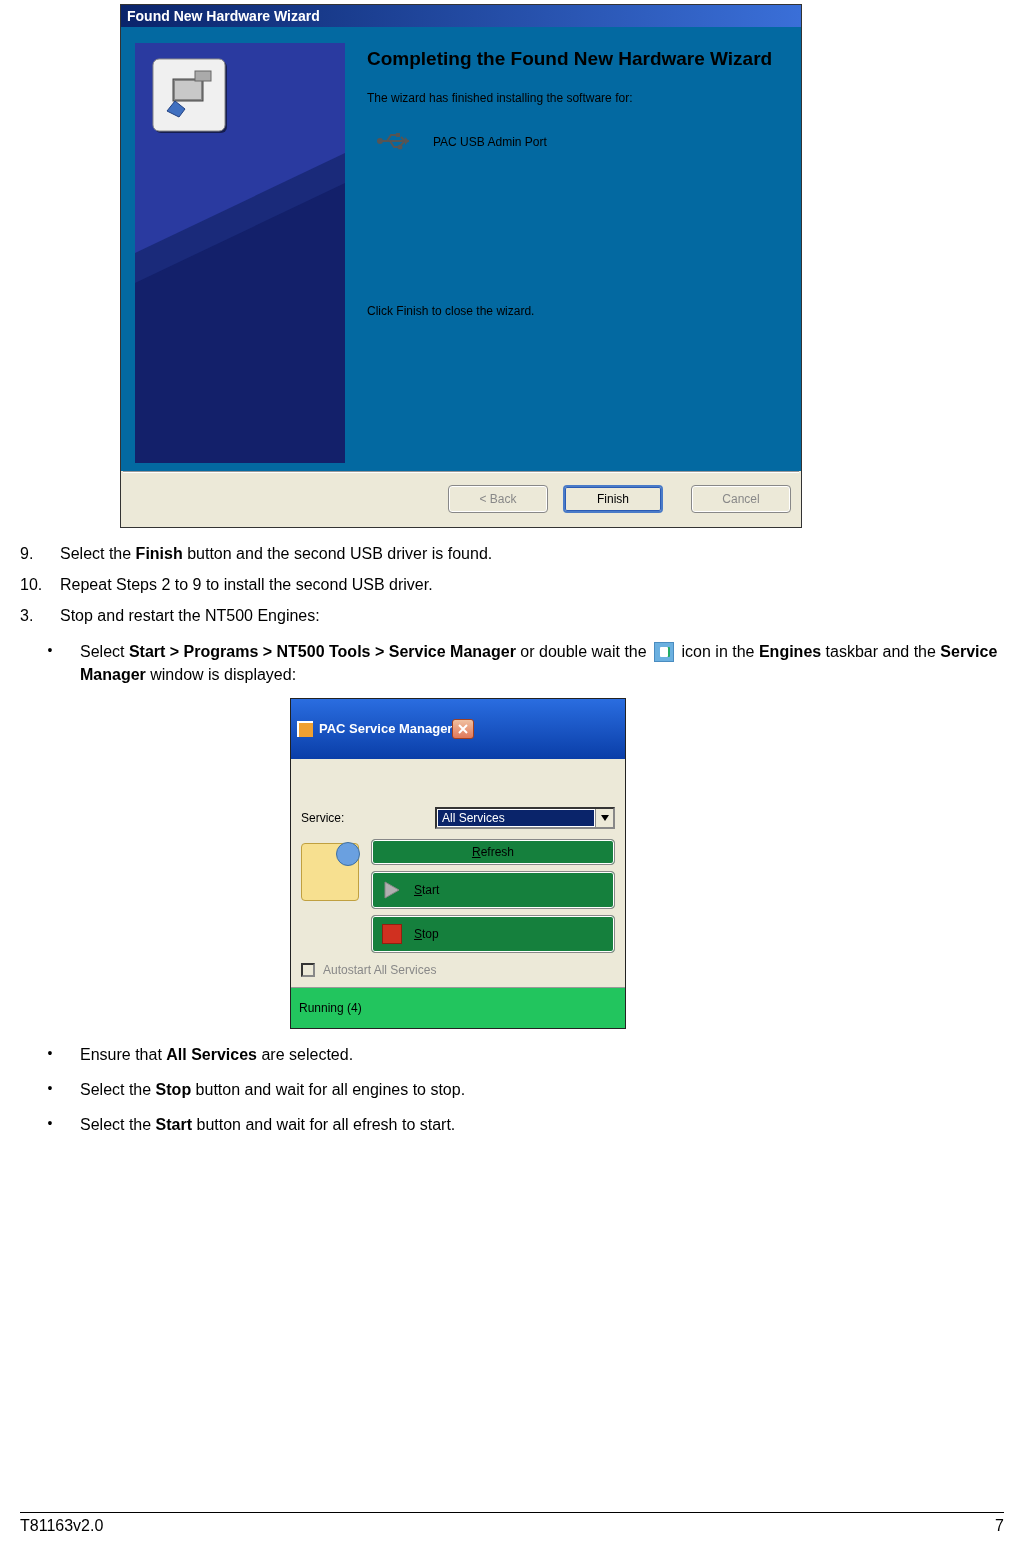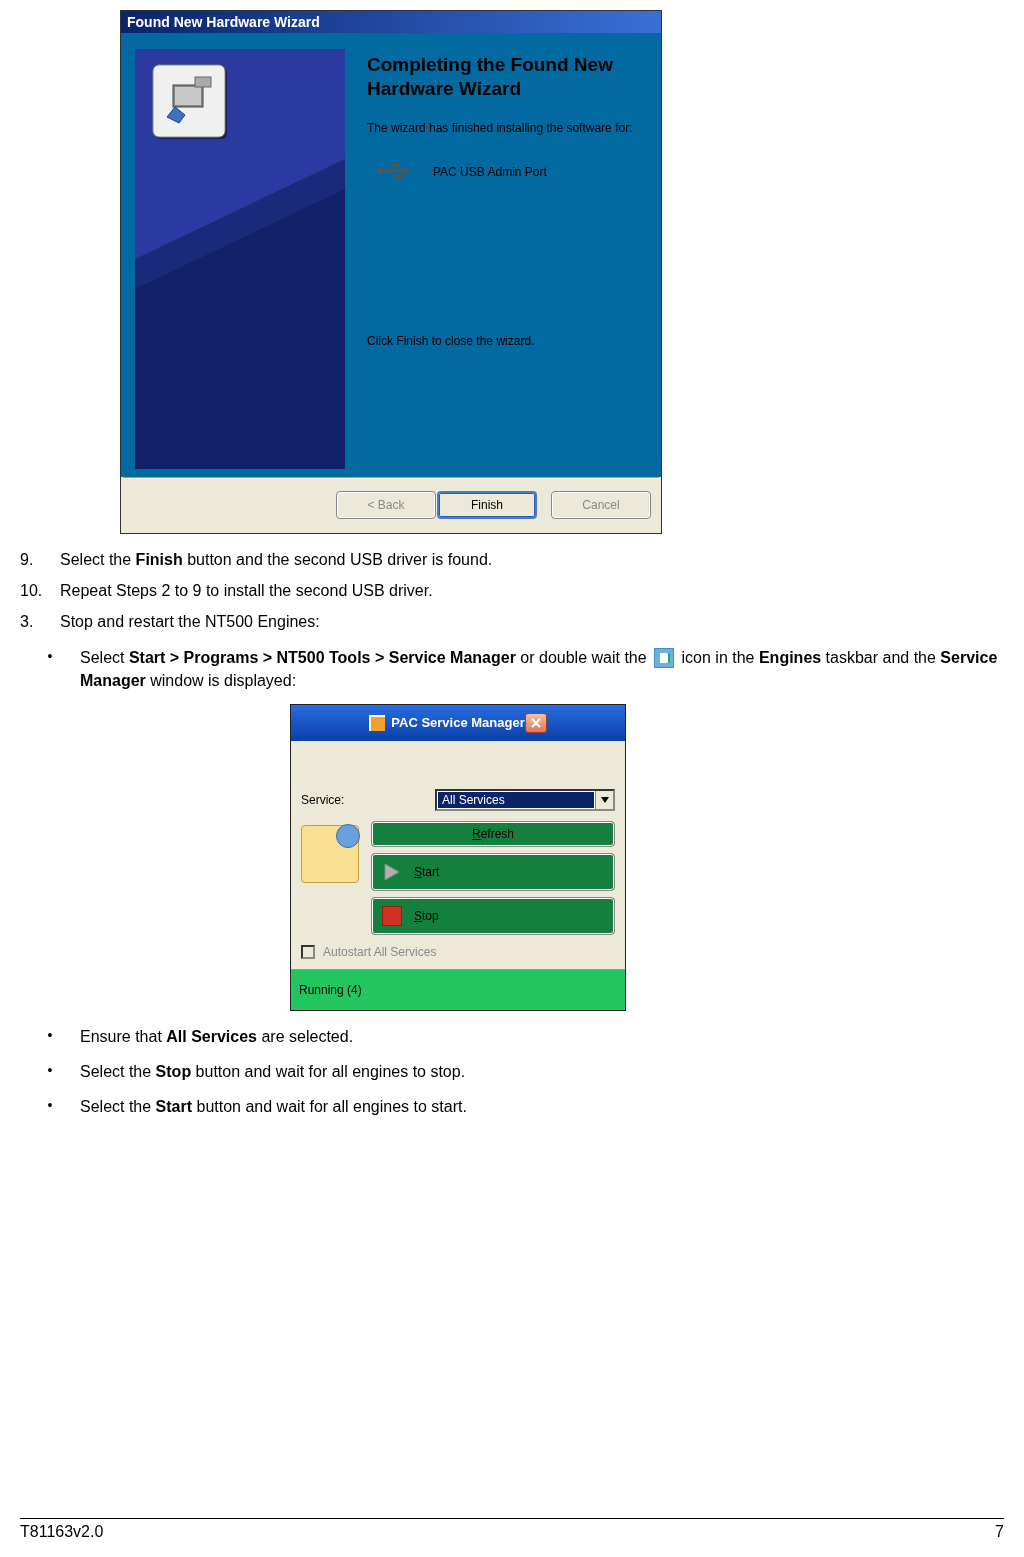--- a/index.html
+++ b/index.html
@@ -14,22 +14,22 @@
   .page {
     width: 1024px;
     margin: 0 auto;
     padding: 0 20px 20px 20px;
     position: relative;
     min-height: 1557px;
   }
 
   
   .wizard-window {
-    width: 542px;
-    margin: 10px 0 14px 100px;
+    width: 682px;
+    margin: 4px 0 14px 100px;
     border: 1px solid #333;
     background: #ece9d8;
   }
   .wizard-titlebar {
     background: linear-gradient(to right, #0a246a, #3a6fd8);
     color: #fff;
     font-weight: bold;
     font-size: 14px;
     padding: 3px 6px;
     font-family: Tahoma, Arial, sans-serif;
@@ -77,21 +77,21 @@
   .wizard-sep {
     height: 2px;
     background: #999;
     border-bottom: 1px solid #fff;
     margin: 0 2px 0 2px;
   }
   .wizard-btnbar {
     padding: 12px 10px 14px 26px;
     display: flex;
     justify-content: flex-end;
-    gap: 2px;
+    gap: 16px;
     background: #ece9d8;
   }
   .wz-btn {
     font-family: Tahoma, Arial, sans-serif;
     font-size: 12px;
     width: 100px;
     height: 28px;
     border: 1px solid #888;
     background: #ece9d8;
     border-radius: 4px;
@@ -151,23 +151,23 @@
     border: 1px solid #222;
     background: #ece9d8;
     font-family: Tahoma, Arial, sans-serif;
     font-size: 12px;
   }
   .smgr-titlebar {
     background: linear-gradient(to bottom, #2a6de0, #0a3ea8);
     color: #fff;
     font-weight: bold;
     font-size: 13px;
-    padding: 8px 6px;
-    display: flex;
-    justify-content: center;
+    padding: 20px 6px;
+    display: flex;
+    justify-content: flex-start;
     align-items: center;
   }
   .smgr-titlebar .ti { display: flex; align-items: center; gap: 6px; }
   .smgr-titlebar .tic {
     width: 16px; height: 16px;
     background: #f0a030;
     box-shadow: inset 2px 2px 0 #fff;
   }
   .smgr-close {
     width: 22px; height: 20px;
@@ -435,21 +435,21 @@
     </li>
     <li>
       <span class="dot">•</span>
       <span class="txt">
         <span>Select the </span><span class="b">Stop</span><span> button and wait for all engines to stop.</span>
       </span>
     </li>
     <li>
       <span class="dot">•</span>
       <span class="txt">
-        <span>Select the </span><span class="b">Start</span><span> button and wait for  all engines to start.</span>
+        <span>Select the </span><span class="b">Start</span><span> button and wait for  all efresh to start.</span>
       </span>
     </li>
   </ul>
 
   <div class="footer">
     <span>T81163v2.0</span>
     <span>7</span>
   </div>
 
 </div>

